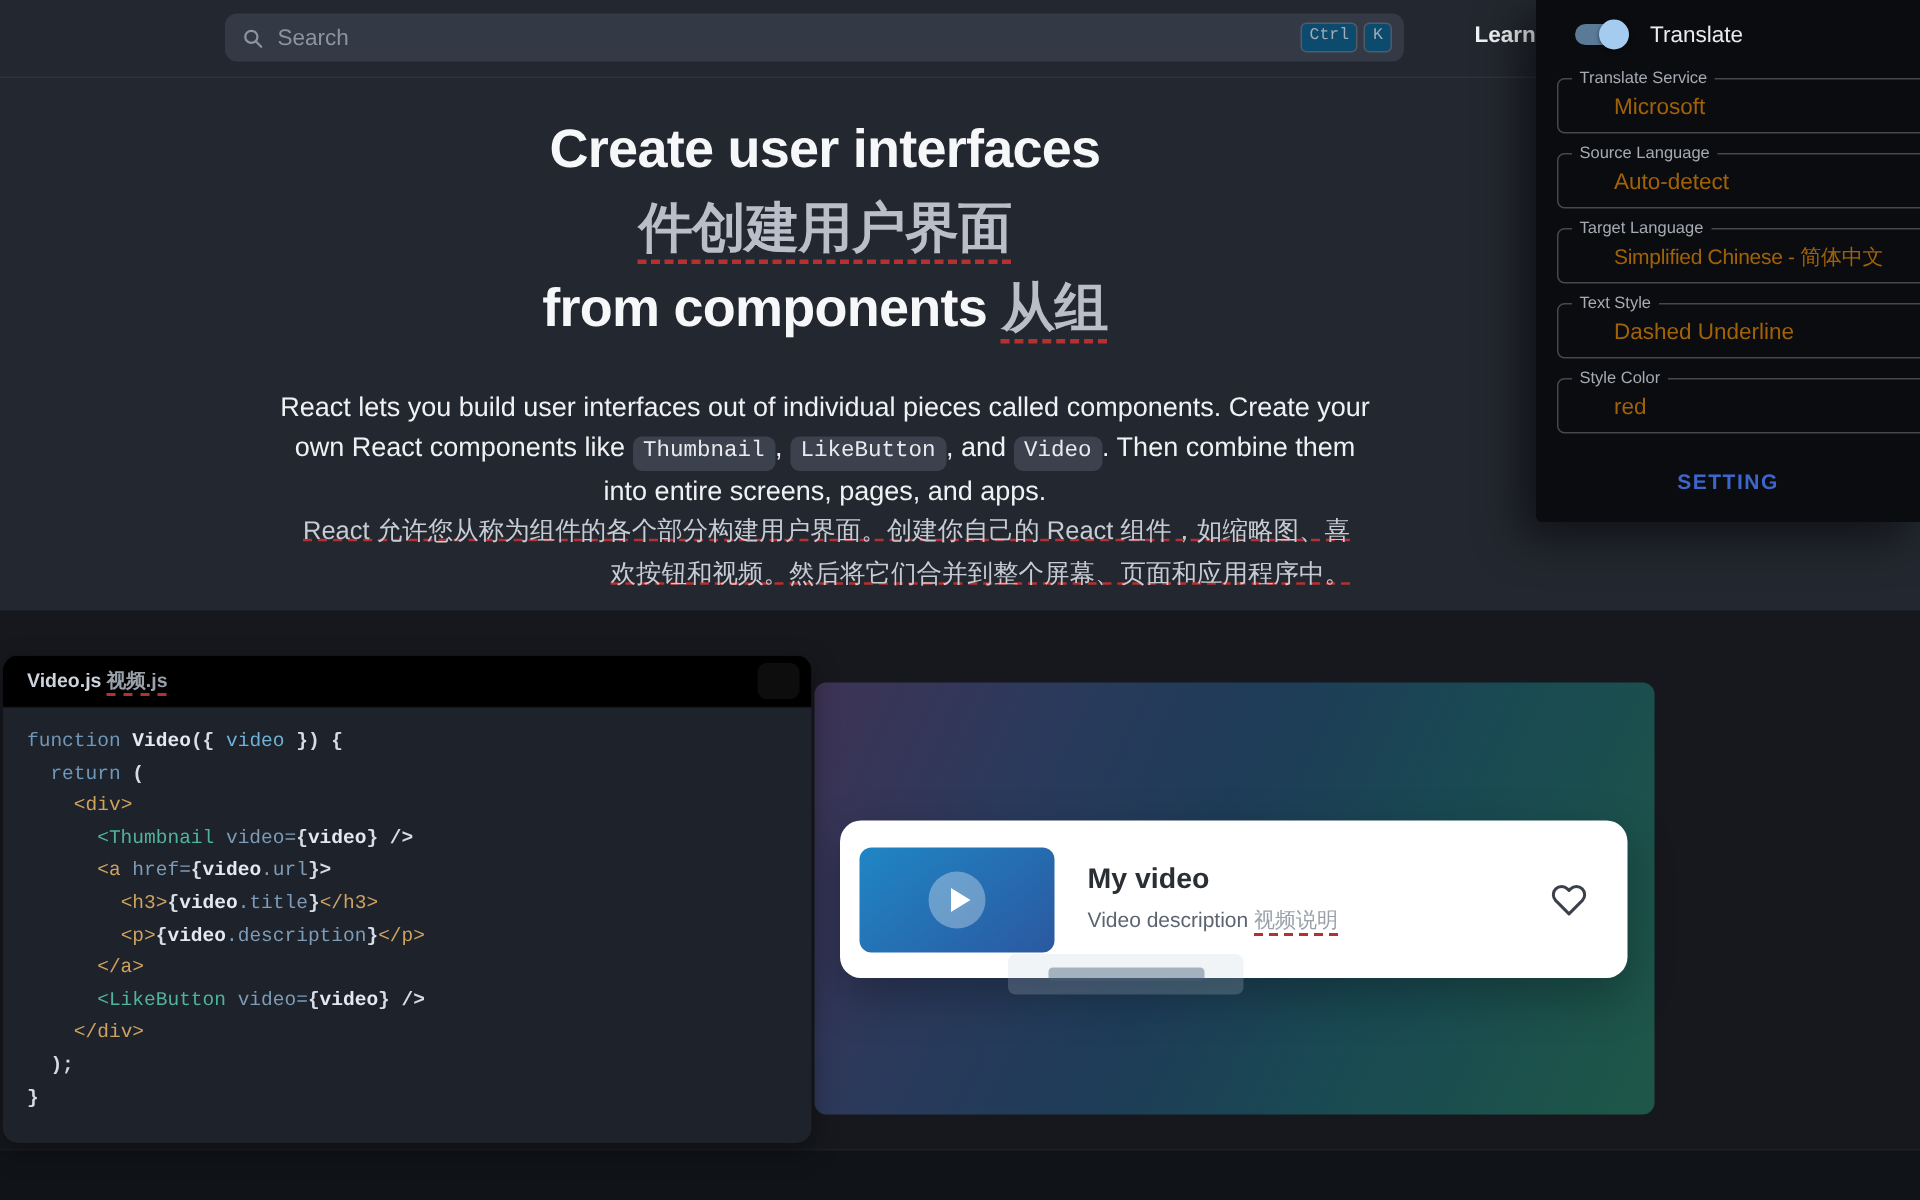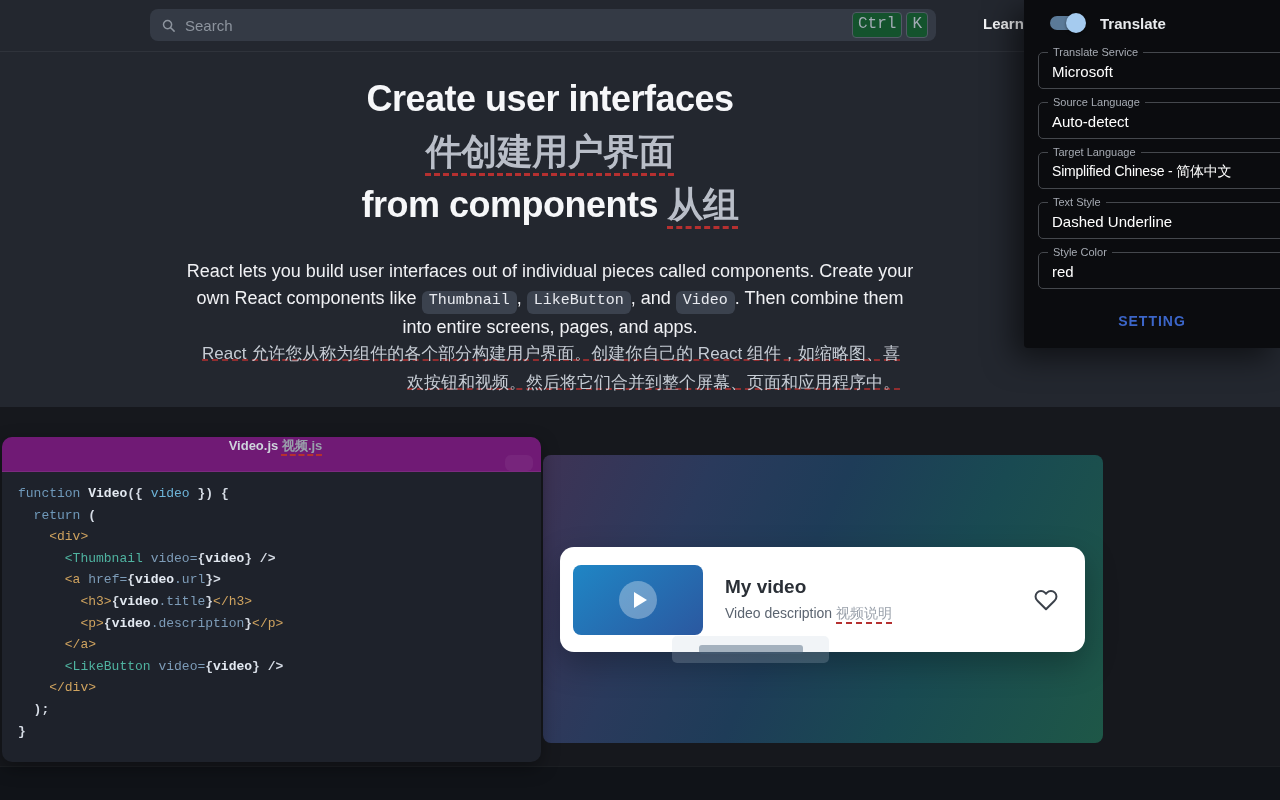--- a/index.html
+++ b/index.html
@@ -7,51 +7,51 @@
   body { font-family:"Liberation Sans", sans-serif; }
   #stage { position:relative; width:1280px; height:800px; overflow:hidden; background:#16181d; }
 
   
   .hero-bg { position:absolute; left:0; top:0; width:1280px; height:407px; background:#23272f; }
   .header { position:absolute; left:0; top:0; width:1280px; height:52px; border-bottom:1px solid rgba(255,255,255,0.06); z-index:5; }
   .search-box { position:absolute; left:150px; top:9px; width:786px; height:32px; background:#343a45; border-radius:8px; display:flex; align-items:center; padding:0 8px 0 11px; cursor:pointer; }
   .search-icon { display:flex; align-items:center; margin-right:9px; }
   .search-placeholder { font-size:15px; color:#8d949e; }
   .kbd-group { margin-left:auto; display:flex; gap:4px; }
-  .kbd { font-family:"Liberation Mono", monospace; font-size:16px; color:#a3abb5; background:#14532d; border:1px solid #525a66; border-radius:4px; padding:2px 5px; line-height:1.2; }
+  .kbd { font-family:"Liberation Mono", monospace; font-size:11px; color:#a3abb5; background:#0c4a6e; border:1px solid #525a66; border-radius:4px; padding:2px 5px; line-height:1.2; }
   .nav-link { position:absolute; left:983px; top:15px; font-size:15px; font-weight:700; color:#f2f3f5; cursor:pointer; }
 
   
   .tpanel { position:absolute; left:1024px; top:0; width:256px; height:348px; background:#0b0c0f; z-index:20; box-shadow:-10px 10px 30px rgba(0,0,0,0.55); border-bottom-left-radius:4px; }
   .toggle-row { display:flex; align-items:center; gap:14px; margin:13px 0 0 24px; }
   .switch { position:relative; width:38px; height:20px; cursor:pointer; }
   .switch .track { position:absolute; left:2px; top:3px; width:34px; height:14px; border-radius:7px; background:#5b7a98; }
   .switch .thumb { position:absolute; right:0; top:0; width:20px; height:20px; border-radius:50%; background:#a5cbef; box-shadow:0 1px 3px rgba(0,0,0,0.5); }
-  .toggle-label { font-size:15px; font-weight:700; color:#e9ebee; }
+  .toggle-label { font-size:15px; font-weight:400; color:#e9ebee; }
   .tfields { margin-top:19px; }
   .tfield { position:relative; margin:0 0 13px 14px; width:279px; height:37px; border:1px solid #45484d; border-radius:5px; display:flex; align-items:center; padding:2px 22px 0 13px; cursor:pointer; }
   .tfield .flabel { position:absolute; top:-7px; left:9px; font-size:11px; color:#a6abb3; background:#0b0c0f; padding:0 5px; line-height:13px; }
-  .tfield .fvalue { font-size:15px; color:#ffffff; white-space:nowrap; overflow:hidden; }
+  .tfield .fvalue { font-size:15px; color:#a16207; white-space:nowrap; overflow:hidden;margin-left:24px; }
   .tfield.wide .fvalue { font-size:14px; letter-spacing:-0.2px; }
   .caret { position:absolute; right:10px; top:16px; width:0; height:0; border-left:5px solid transparent; border-right:5px solid transparent; border-top:5px solid #9aa0a6; }
   .setting-btn { display:block; margin:24px auto 0; background:none; border:none; font-family:"Liberation Sans",sans-serif; font-size:14px; font-weight:700; letter-spacing:1px; color:#3c66c9; cursor:pointer; }
 
   
   .hero-title { position:absolute; left:0; top:72px; width:1100px; text-align:center; font-size:36px; font-weight:700; line-height:53px; letter-spacing:-0.5px; }
   .title-en { color:#f6f7f9; }
   .title-zh { color:#b9bec8; }
   .translated { text-decoration-line:underline; text-decoration-style:dashed; text-decoration-color:var(--underline,#b53030); }
   .hero-title .translated { text-decoration-thickness:3px; text-underline-offset:9px; }
   .hero-paragraph { position:absolute; left:180px; top:258px; width:740px; text-align:center; font-size:18px; line-height:27px; color:#f0f1f4; }
   .inline-code { font-family:"Liberation Mono", monospace; font-size:15px; background:#3b424e; border-radius:6px; padding:1px 7px 5px; color:#e8eaef; }
   .hero-paragraph-zh { position:absolute; left:200px; top:339px; width:700px; text-align:right; font-size:17px; line-height:29px; color:#c6ccd4; }
 
   
   .editor { position:absolute; left:2px; top:437px; width:539px; height:325px; background:#1e222b; border-radius:10px; box-shadow:0 6px 18px rgba(0,0,0,0.35); z-index:3; }
-  .tab-bar { height:35px; background:#701a75; border-radius:10px 10px 0 0; border-bottom:1px solid rgba(255,255,255,0.08); display:flex; align-items:center; padding:0 8px 0 16px;flex-direction:column; }
+  .tab-bar { height:35px; background:#000000; border-radius:10px 10px 0 0; border-bottom:1px solid rgba(255,255,255,0.08); display:flex; align-items:center; padding:0 8px 0 16px; }
   .tab-label { font-size:13px; font-weight:700; color:#ced4db; cursor:pointer; }
   .tab-label .tab-zh { color:#99a1ab; font-weight:700; text-decoration-thickness:2px; text-underline-offset:4px; }
   .tab-ghost { margin-left:auto; width:28px; height:24px; border-radius:6px; background:rgba(255,255,255,0.05); }
   .code { padding:11px 0 0 16px; font-family:"Liberation Mono", monospace; font-size:13px; line-height:21.6px; white-space:pre; }
   .tok-kw{color:#6f99ba} .tok-fn{color:#e3e9f1;font-weight:700} .tok-pu{color:#d6dce5;font-weight:700}
   .tok-pl{color:#d6dce5} .tok-tg{color:#cfa35f} .tok-cp{color:#4fb3a0} .tok-at{color:#7d9cb8}
   .tok-va{color:#6db4d8} .tok-vb{color:#e3e9f1;font-weight:700} .tok-pr{color:#7d9cb8}
 
   
   .preview { position:absolute; left:543px; top:455px; width:560px; height:288px; border-radius:8px; z-index:2;

